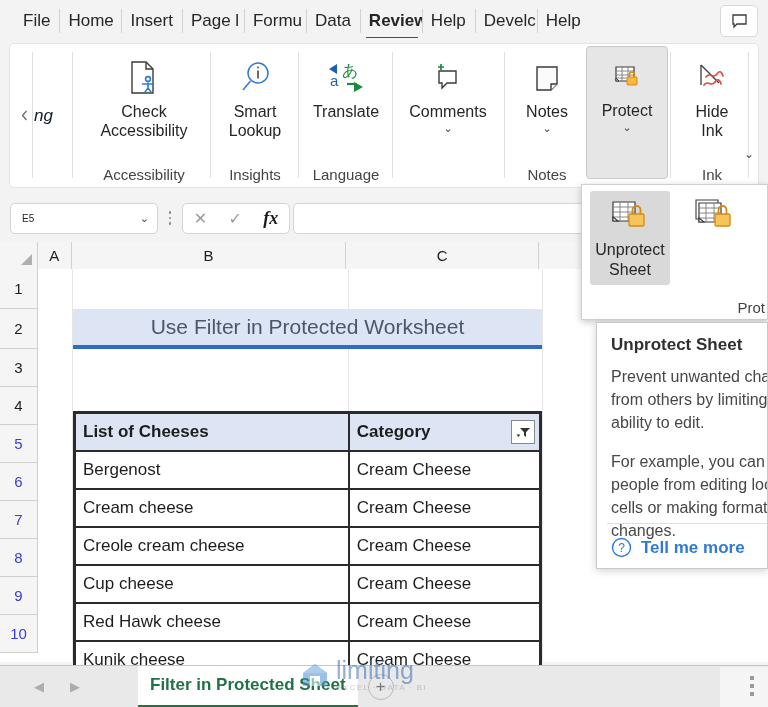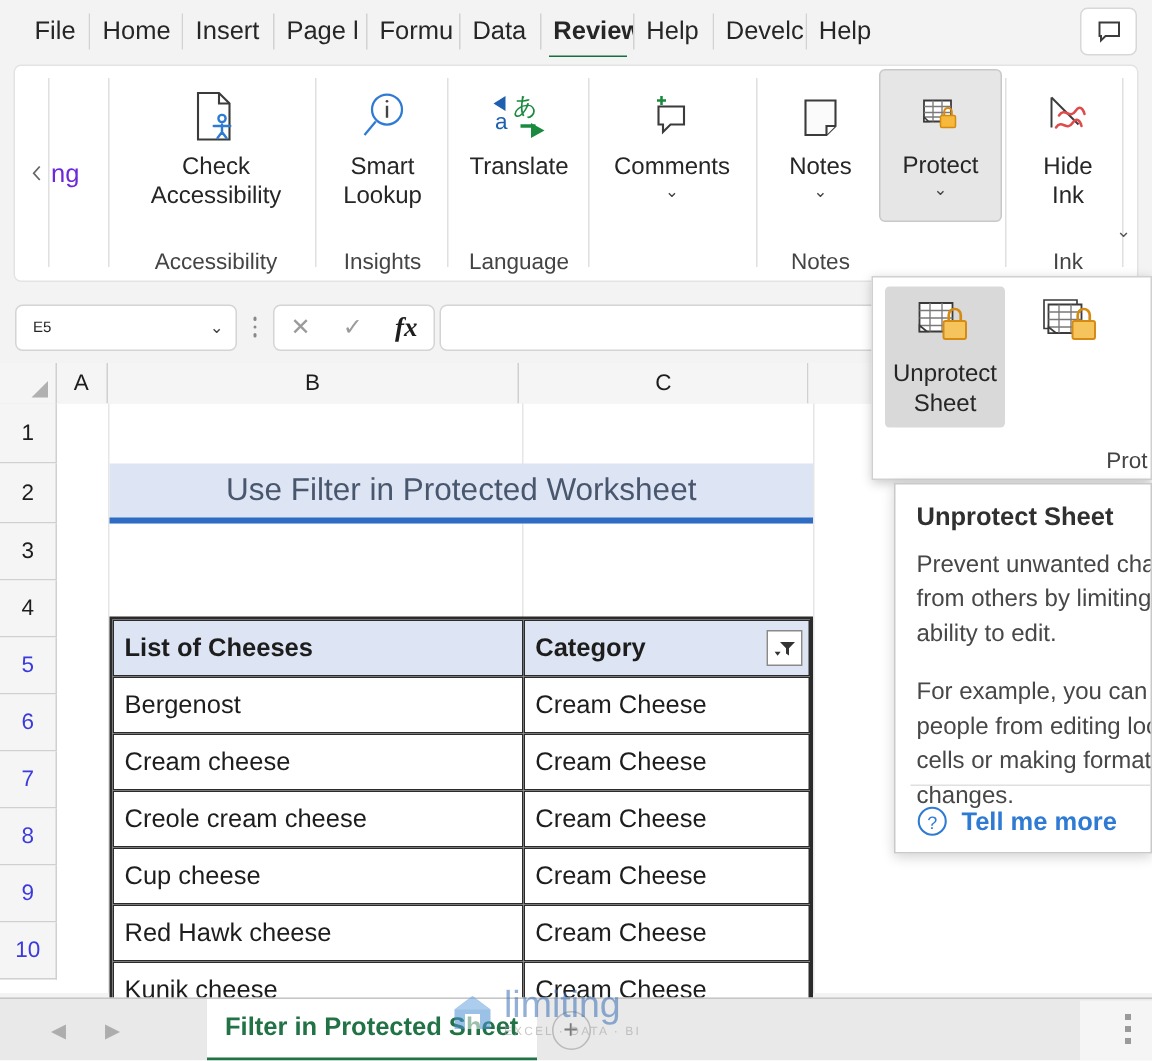--- a/index.html
+++ b/index.html
@@ -69,22 +69,23 @@
     font-size: 12px; color: #666;
   }
   .rib-sep {
     position: absolute; top: 8px;
     width: 1px; height: 126px; background: #e0e0e0;
   }
   .partial-group {
     position: absolute; left: 24px; top: 0; bottom: 0;
     width: 40px;
     display: flex; align-items: center;
-    font-size: 17px; color: #6d28d9;
+    font-size: 17px; color: #0f172a;
     overflow: hidden;
+    font-style: italic;
   }
   .grp {
     position: absolute; top: 4px;
     height: 137px;
     display: flex; flex-direction: column; align-items: center;
   }
   .btn-big {
     display: flex; flex-direction: column; align-items: center;
     padding: 6px 6px 2px 6px;
     border-radius: 4px;
@@ -469,21 +470,21 @@
               <path d="M30 26h-6v6" fill="#ffffff" stroke="#3b3b3b" stroke-width="1.4"></path>
             </svg>
           </div>
           <div class="btn-label">Notes</div>
           <div class="caret">⌄</div>
         </div>
         <div class="grp-label">Notes</div>
       </div>
 
       <div class="grp" style="left:576px; width:82px; top:2px">
-        <div class="btn-big selected" style="width:82px; height:102px; justify-content:flex-start">
+        <div class="btn-big selected" style="width:82px; height:133px; justify-content:flex-start">
           <div class="icon-box">
             <svg width="40" height="40" viewBox="0 0 40 40">
               <path d="M9 10h18v14H9z" fill="#ffffff" stroke="#3b3b3b" stroke-width="1.2"></path>
               <path d="M9 14h18M9 18h18M9 21h18M15 10v14M21 10v14" stroke="#7a7a7a" stroke-width="0.9" fill="none"></path>
               <path d="M9 21l3 3h-3z" fill="#ffffff" stroke="#3b3b3b" stroke-width="1"></path>
               <rect x="20" y="20" width="10" height="8" rx="1" fill="#f6b93b" stroke="#d58a12" stroke-width="1"></rect>
               <path d="M22.5 20v-2.5a2.5 2.5 0 015 0V20" fill="none" stroke="#d58a12" stroke-width="1.4"></path>
             </svg>
           </div>
           <div class="btn-label">Protect</div>

